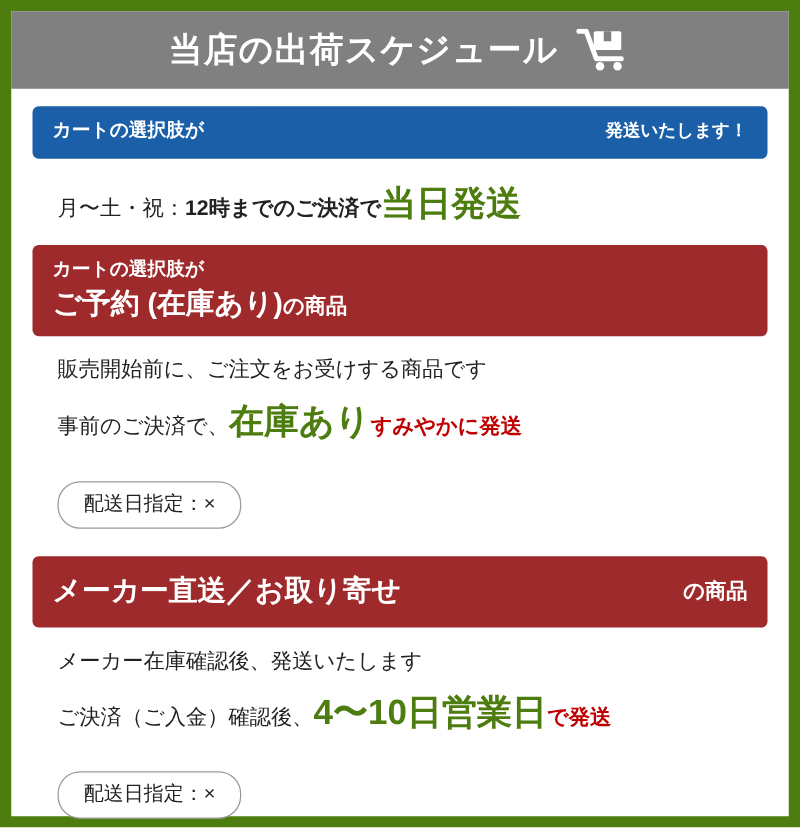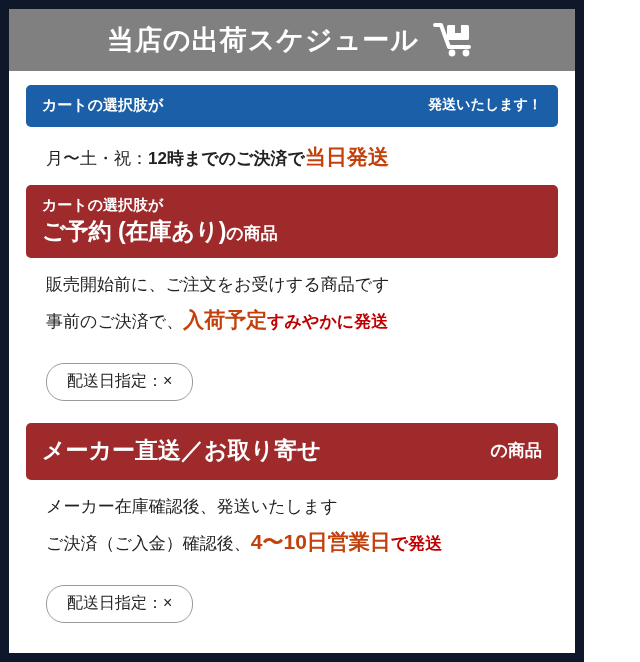--- a/index.html
+++ b/index.html
@@ -8,24 +8,24 @@
   }
   body {
     width: 640px;
     height: 662px;
     background: #ffffff;
     font-family: "Liberation Sans", "DejaVu Sans", sans-serif;
     overflow: hidden;
   }
   #page {
     position: relative;
-    width: 584px;
+    width: 640px;
     height: 662px;
     box-sizing: border-box;
-    border: 9px solid #0f172a;
+    border: 9px solid #4d7c0f;
     background: #ffffff;
   }
   
   .header {
     height: 62px;
     background: #808080;
     display: flex;
     align-items: center;
     justify-content: center;
     gap: 14px;
@@ -95,23 +95,23 @@
   }
   .detail-line {
     font-size: 17px;
     color: #222222;
     line-height: 1.55;
     margin-bottom: 6px;
     white-space: nowrap;
   }
   .detail-line .lbl { font-weight: normal; }
   .detail-line .em {
-    color: #c2410c;
+    color: #4d7c0f;
     font-weight: bold;
-    font-size: 21px;
+    font-size: 28px;
   }
   .detail-line .em-sm {
     color: #c00000;
     font-weight: bold;
     font-size: 17px;
     text-align: center;
   }
   .detail-line.strong { font-weight: bold; }
 
   .pill {
@@ -160,21 +160,21 @@
 
     <div class="band band-red">
       <div class="band-left">
         <span class="band-kicker">カートの選択肢が</span>
         <span class="band-main"><span>ご予約 (在庫あり)</span><span class="small">の商品</span></span>
       </div>
     </div>
 
     <div class="details">
       <div class="detail-line"><span class="lbl">販売開始前に、ご注文をお受けする商品です</span></div>
-      <div class="detail-line strong"><span class="lbl">事前のご決済で、</span><span class="em">入荷予定</span><span class="em-sm">すみやかに発送</span></div>
+      <div class="detail-line strong"><span class="lbl">事前のご決済で、</span><span class="em">在庫あり</span><span class="em-sm">すみやかに発送</span></div>
       <span class="pill">配送日指定：×</span>
     </div>
 
     <div class="gap-md"></div>
 
     <div class="band band-red band-single">
       <span>メーカー直送／お取り寄せ</span>
         <span class="small">の商品</span>
     </div>
 

